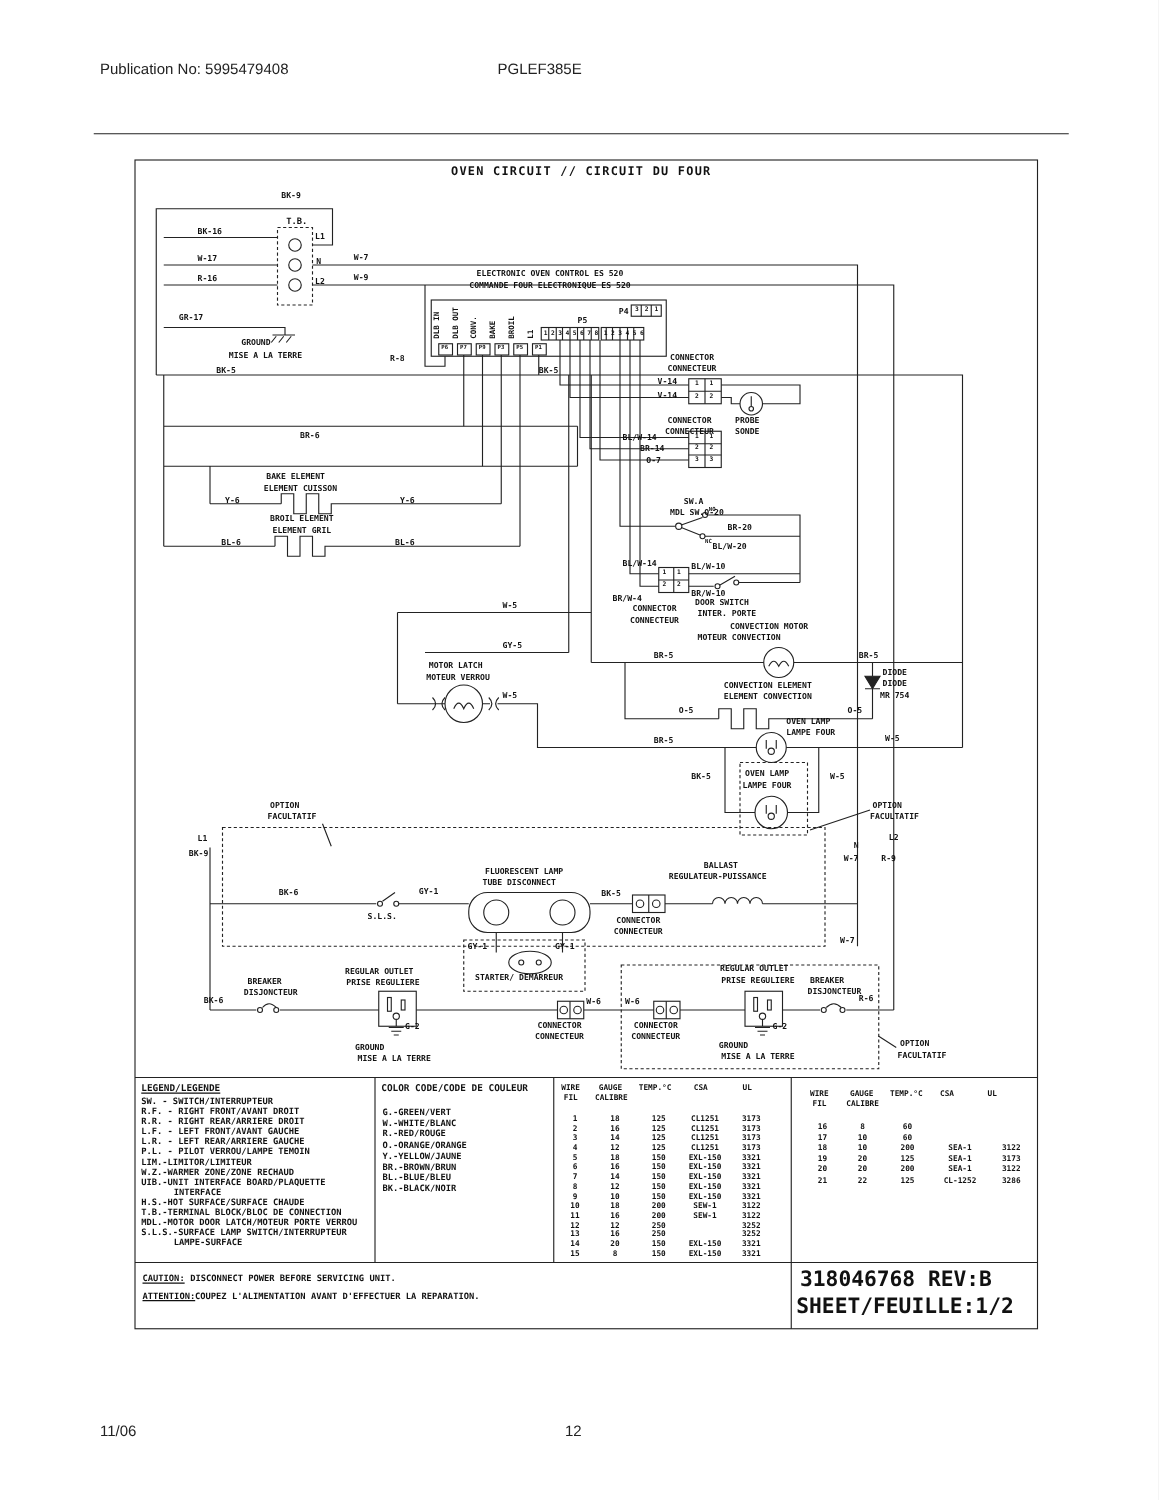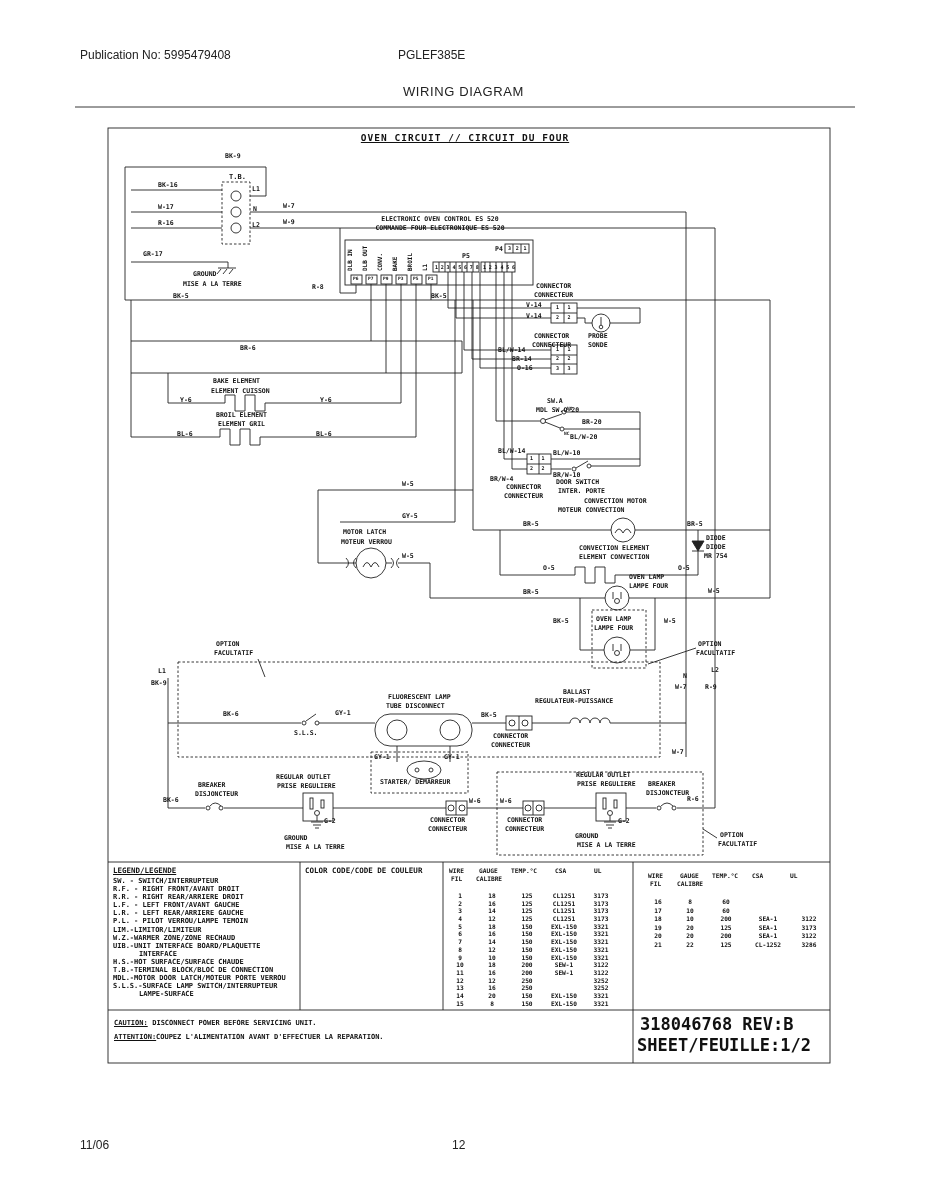--- a/index.html
+++ b/index.html
@@ -2,21 +2,21 @@
 <html><head>
 <meta charset="utf-8">
 <style>
   html,body{margin:0;padding:0;background:#e8e8e8;}
   .page{position:relative;width:927px;height:1200px;background:#ffffff;overflow:hidden;color:#111;margin:0 auto;}
   .hdr{position:absolute;font:12px "Liberation Sans",sans-serif;color:#222;white-space:pre;}
   .wires{position:absolute;left:0;top:0;pointer-events:none;}
   .lb{position:absolute;font:bold 6.5px "DejaVu Sans Mono",monospace;line-height:1;white-space:pre;color:#111;}
   .ctr{text-align:center;}
   .un{text-decoration:underline;}
-  .ot{font:bold 9.5px "DejaVu Sans Mono",monospace;text-decoration:underline;letter-spacing:1px;}
+  .ot{font:bold 9.5px "DejaVu Sans Mono",monospace;letter-spacing:1px;}
   .tt{font-size:7px;}
   .pn{font-size:4.5px;}
   .pins{font-size:5px;letter-spacing:2.8px;}
   .pins3{font-size:5px;letter-spacing:4.8px;}
   .pinsC{font-size:5px;letter-spacing:8.5px;}
   .vlb{transform-origin:0 100%;transform:rotate(-90deg);font-size:6px;}
   .lg-title{position:absolute;font:bold 7.5px "DejaVu Sans Mono",monospace;text-decoration:underline;white-space:pre;}
   .lg-list{position:absolute;left:113px;top:877px;width:184px;}
   .lg-item{font:bold 7px "DejaVu Sans Mono",monospace;line-height:8.1px;padding-left:26px;text-indent:-26px;}
   .cc-list{position:absolute;left:306px;top:886px;width:134px;}
@@ -32,21 +32,20 @@
   .ca{position:absolute;font:bold 7px "DejaVu Sans Mono",monospace;white-space:pre;}
   .part{position:absolute;font:bold 17px "DejaVu Sans Mono",monospace;white-space:pre;}
 </style>
 </head>
 <body>
 
 <div class="page">
 
   <span class="hdr" style="left:80px;top:48px">Publication No: 5995479408</span>
   <span class="hdr" style="left:398px;top:48px">PGLEF385E</span>
-  <span class="hdr" style="left:0;top:84px;width:927px;text-align:center;font-size:13px;letter-spacing:.6px">WIRING DIAGRAM</span>
 
   <svg class="wires" width="927" height="1200">
     <g stroke="#222" stroke-width="0.9" fill="none">
       <path d="M75,107H855"></path>
       <rect x="108" y="128" width="722" height="935"></rect>
       <path d="M108,862H830 M108,1010H830 M300,862V1010 M443,862V1010 M633,862V1063"></path>
 
       <path d="M131,190H222 M131,212H222 M131,228H222
                M250,196H266V167H125V300
                M250,212H686V680
@@ -216,21 +215,21 @@
   <span class="lb" style="left:526px;top:313px">V-14</span>
   <span class="lb pinsC" style="left:556px;top:305px">11</span>
   <span class="lb pinsC" style="left:556px;top:315px">22</span>
   <span class="lb" style="left:588px;top:333px">PROBE</span>
   <span class="lb" style="left:588px;top:342px">SONDE</span>
 
   <span class="lb" style="left:534px;top:333px">CONNECTOR</span>
   <span class="lb" style="left:532px;top:342px">CONNECTEUR</span>
   <span class="lb" style="left:498px;top:347px">BL/W-14</span>
   <span class="lb" style="left:512px;top:356px">BR-14</span>
-  <span class="lb" style="left:517px;top:365px">O-16</span>
+  <span class="lb" style="left:517px;top:365px">O-7</span>
   <span class="lb pinsC" style="left:556px;top:347px">11</span>
   <span class="lb pinsC" style="left:556px;top:356px">22</span>
   <span class="lb pinsC" style="left:556px;top:366px">33</span>
 
   <span class="lb" style="left:547px;top:398px">SW.A</span>
   <span class="lb" style="left:536px;top:407px">MDL SW.O-20</span>
   <span class="lb pn" style="left:567px;top:407px">NO</span>
   <span class="lb pn" style="left:564px;top:432px">NC</span>
   <span class="lb" style="left:582px;top:419px">BR-20</span>
   <span class="lb" style="left:570px;top:434px">BL/W-20</span>
@@ -343,20 +342,30 @@
       <div class="lg-item">LIM.-LIMITOR/LIMITEUR</div>
       <div class="lg-item">W.Z.-WARMER ZONE/ZONE RECHAUD</div>
       <div class="lg-item">UIB.-UNIT INTERFACE BOARD/PLAQUETTE INTERFACE</div>
       <div class="lg-item">H.S.-HOT SURFACE/SURFACE CHAUDE</div>
       <div class="lg-item">T.B.-TERMINAL BLOCK/BLOC DE CONNECTION</div>
       <div class="lg-item">MDL.-MOTOR DOOR LATCH/MOTEUR PORTE VERROU</div>
       <div class="lg-item">S.L.S.-SURFACE LAMP SWITCH/INTERRUPTEUR LAMPE-SURFACE</div>
     </div>
 
   <span class="lg-title" style="left:305px;top:866px;text-decoration:none">COLOR CODE/CODE DE COULEUR</span>
+  <div class="cc-list">
+      <div class="cc-item">G.-GREEN/VERT</div>
+      <div class="cc-item">W.-WHITE/BLANC</div>
+      <div class="cc-item">R.-RED/ROUGE</div>
+      <div class="cc-item">O.-ORANGE/ORANGE</div>
+      <div class="cc-item">Y.-YELLOW/JAUNE</div>
+      <div class="cc-item">BR.-BROWN/BRUN</div>
+      <div class="cc-item">BL.-BLUE/BLEU</div>
+      <div class="cc-item">BK.-BLACK/NOIR</div>
+    </div>
 
   <span class="wth" style="left:449px;top:867px">WIRE</span>
   <span class="wth" style="left:451px;top:875px">FIL</span>
   <span class="wth" style="left:479px;top:867px">GAUGE</span>
   <span class="wth" style="left:476px;top:875px">CALIBRE</span>
   <span class="wth" style="left:511px;top:867px">TEMP.°C</span>
   <span class="wth" style="left:555px;top:867px">CSA</span>
   <span class="wth" style="left:594px;top:867px">UL</span>
   <div class="wt wt1">
       <div class="wt-row">

